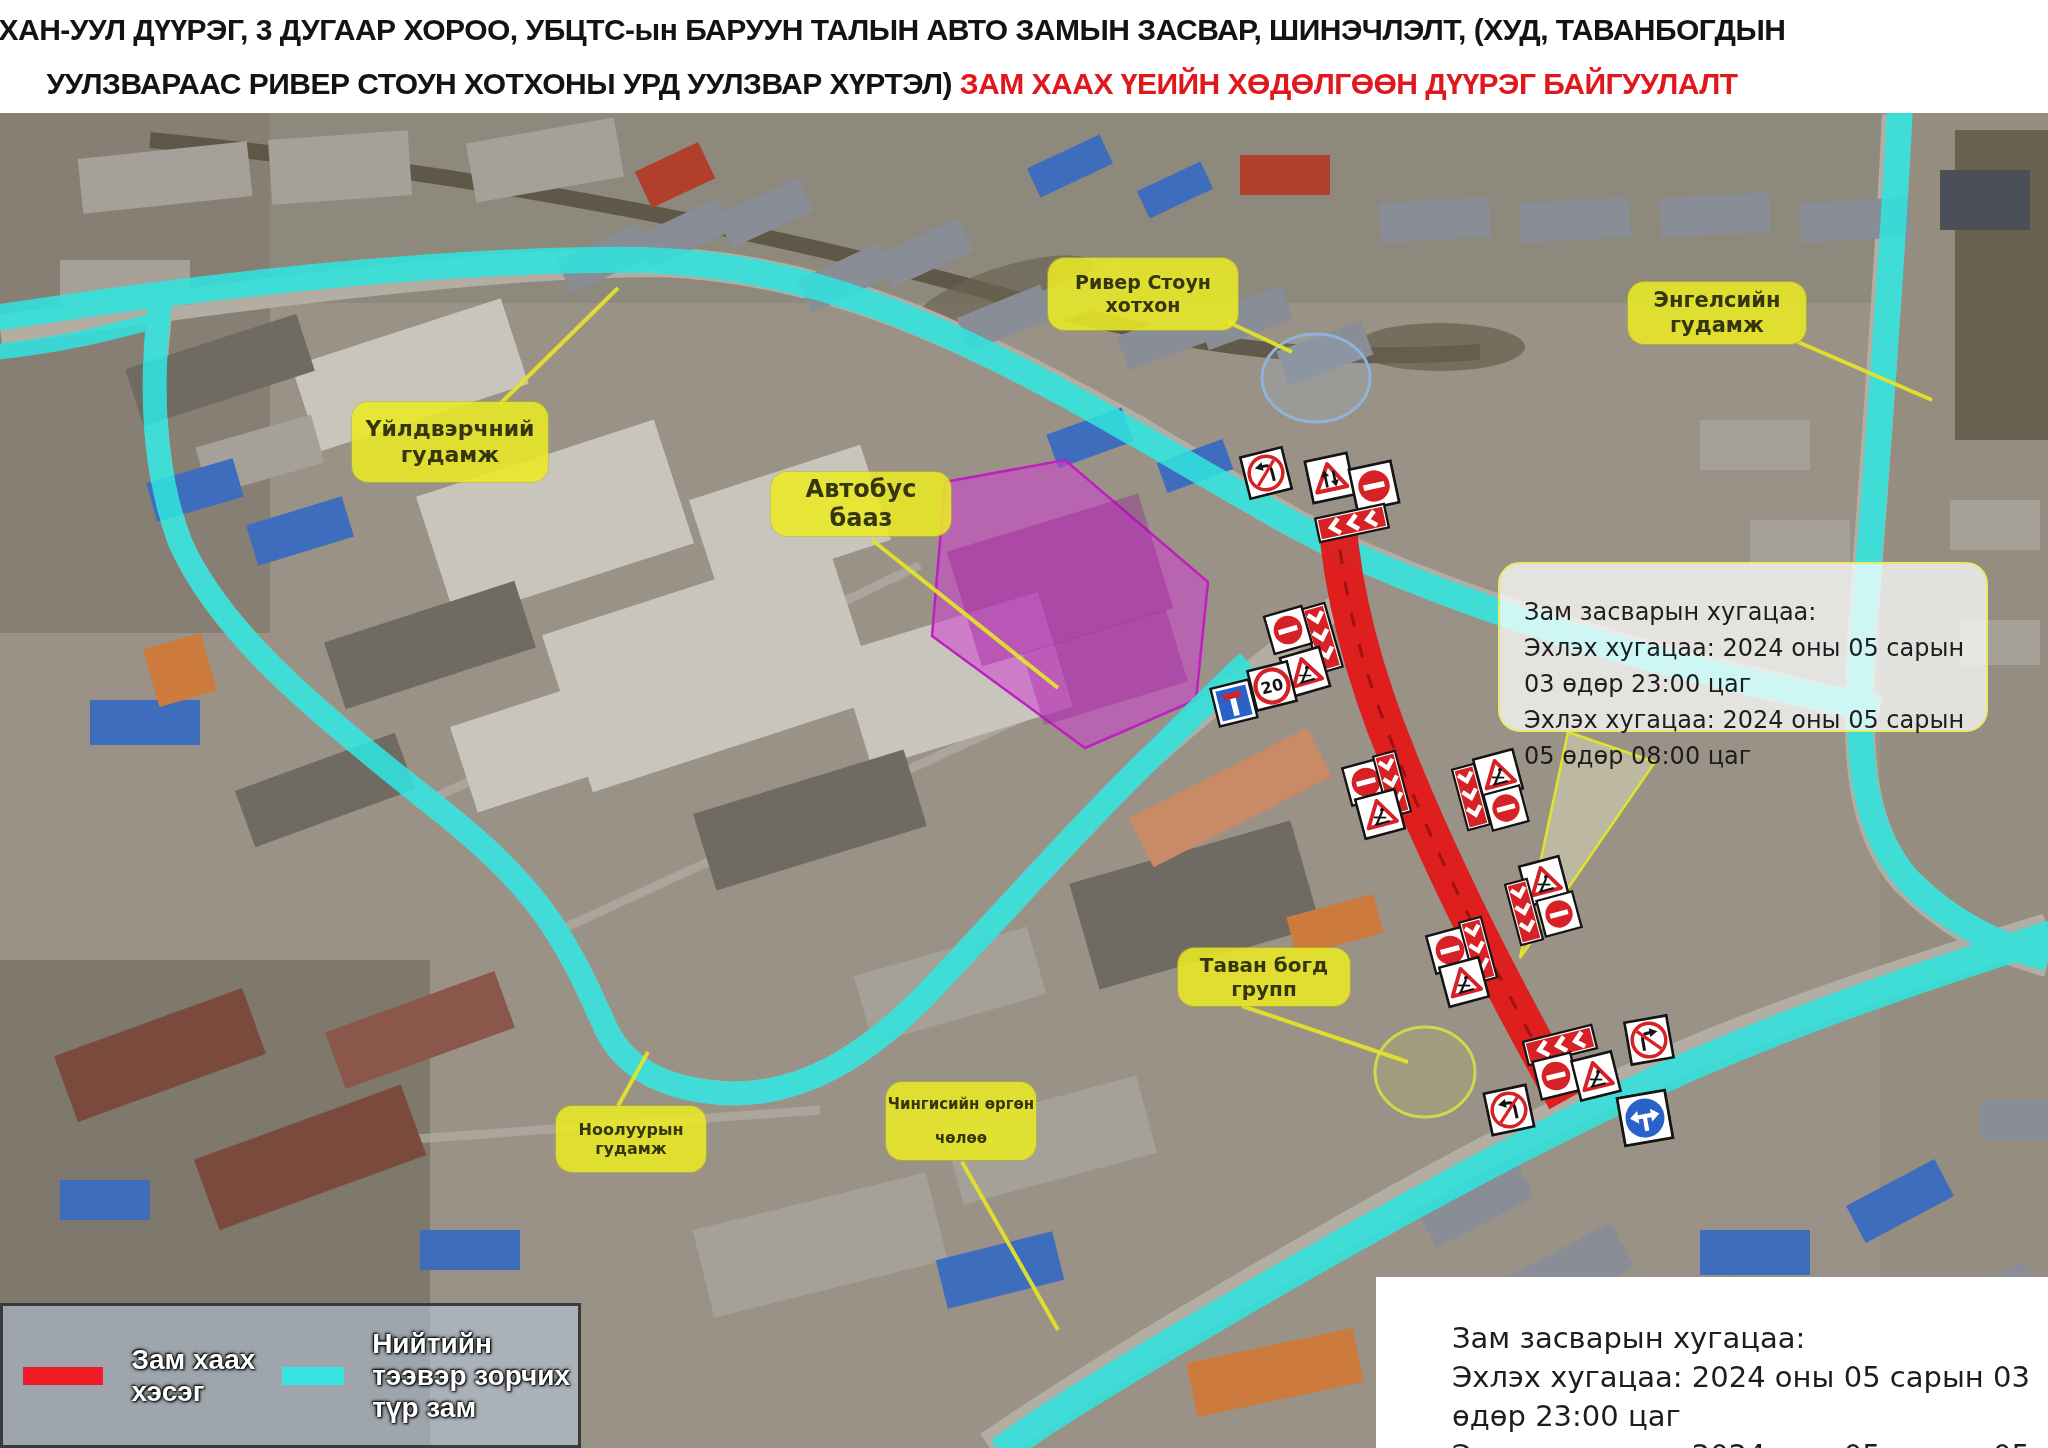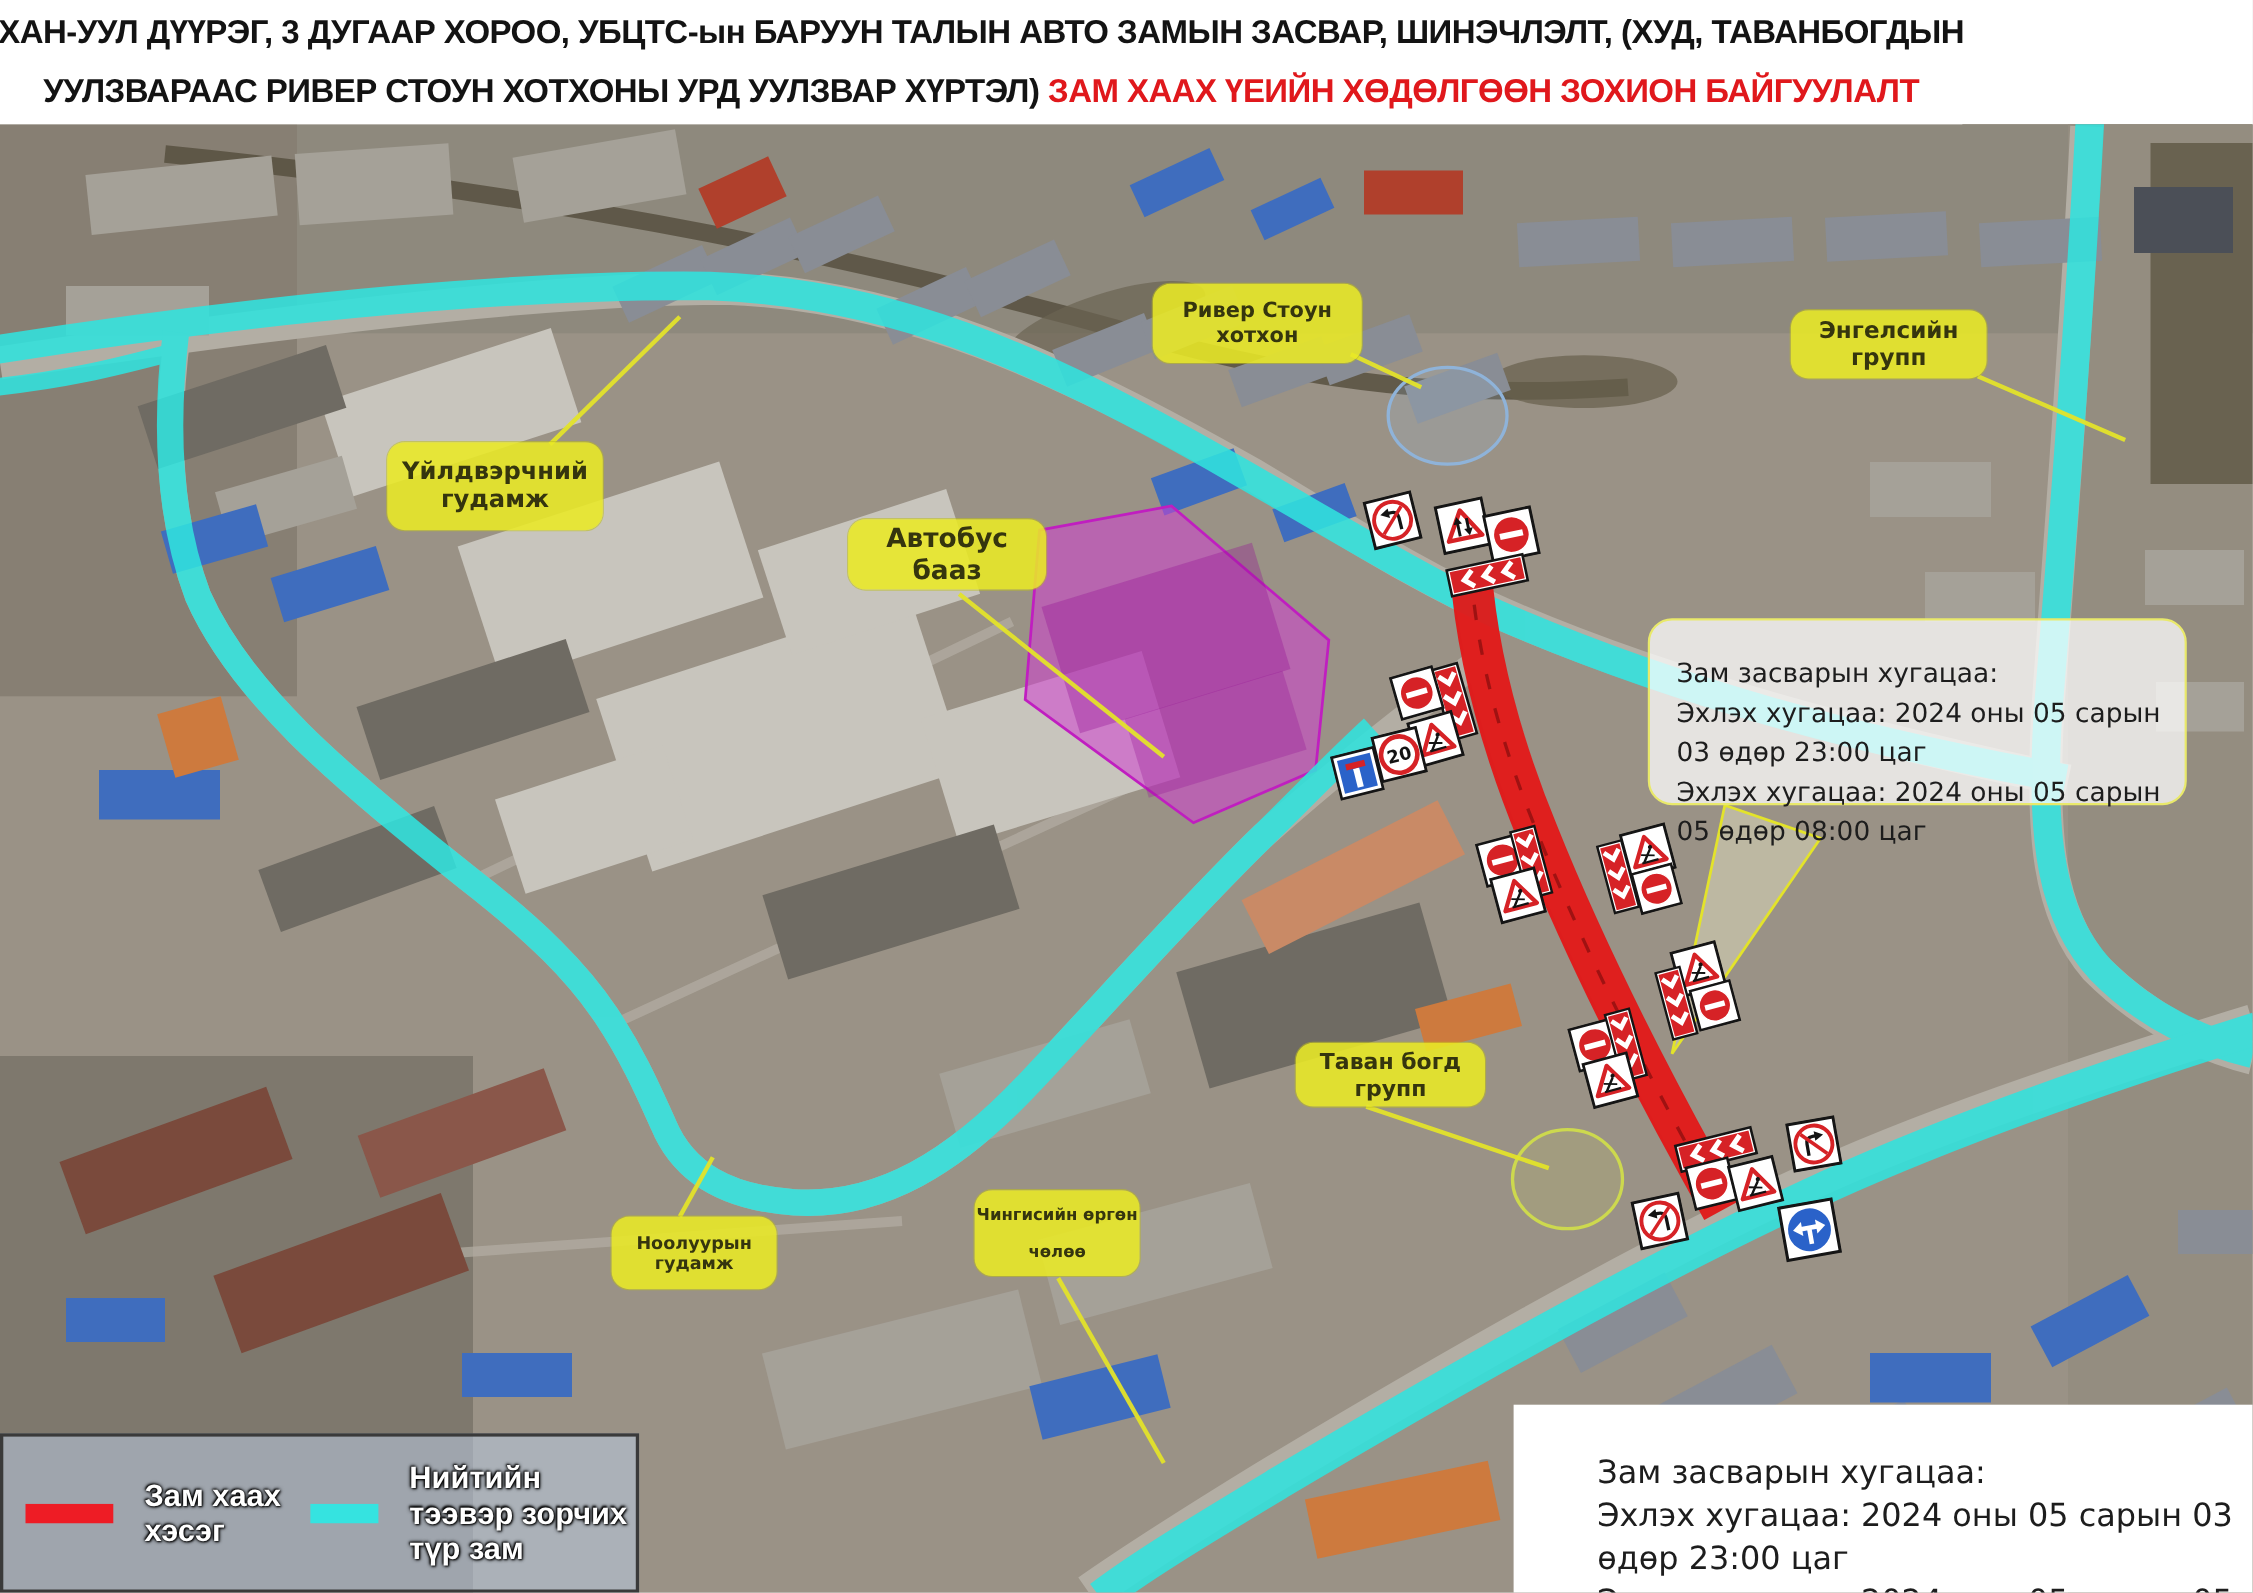--- a/index.html
+++ b/index.html
@@ -32,21 +32,21 @@
   .legend .txt{color:#ffffff;font-weight:bold;font-size:28px;font-family:"Liberation Sans",sans-serif;
           text-shadow:1px 1px 2px #000,-1px -1px 2px #000,0 0 4px #000;}
 </style>
 </head>
 <body>
 
 <div class="stage">
 
   <div class="hdr">
     <div class="t1">ХАН-УУЛ ДҮҮРЭГ, 3 ДУГААР ХОРОО, УБЦТС-ын БАРУУН ТАЛЫН АВТО ЗАМЫН  ЗАСВАР, ШИНЭЧЛЭЛТ, (ХУД, ТАВАНБОГДЫН</div>
-    <div class="t2"><span>УУЛЗВАРААС  РИВЕР СТОУН ХОТХОНЫ УРД УУЛЗВАР ХҮРТЭЛ) </span><span class="red">ЗАМ ХААХ ҮЕИЙН ХӨДӨЛГӨӨН ЗОХИОН БАЙГУУЛАЛТ</span></div>
+    <div class="t2"><span>УУЛЗВАРААС  РИВЕР СТОУН ХОТХОНЫ УРД УУЛЗВАР ХҮРТЭЛ) </span><span class="red">ЗАМ ХААХ ҮЕИЙН ХӨДӨЛГӨӨН ДҮҮРЭГ БАЙГУУЛАЛТ</span></div>
   </div>
 
   <div class="mapwrap">
     <svg class="mapsvg" width="2048" height="1335" viewBox="0 113 2048 1335">
       <defs>
         <symbol id="sym-noentry" viewBox="-26 -26 52 52">
           <rect x="-24" y="-24" width="48" height="48" fill="#ffffff" stroke="#151515" stroke-width="3"></rect>
           <circle r="18.5" fill="#d62226" stroke="#ffffff" stroke-width="1.5"></circle>
           <rect x="-12" y="-3.2" width="24" height="6.4" fill="#ffffff"></rect>
         </symbol>
@@ -336,21 +336,21 @@
           </g>
       </g>
     </svg>
   </div>
 
   <div class="ylabel" style="left:1048px;top:258px;width:190px;height:72px;font-size:19px;">
     <span>Ривер Стоун</span>
     <span>хотхон</span>
   </div>
   <div class="ylabel" style="left:1628px;top:282px;width:178px;height:62px;font-size:21px;">
-    <span>Энгелсийн групп</span>
+    <span>Энгелсийн гудамж</span>
   </div>
   <div class="ylabel" style="left:352px;top:402px;width:196px;height:80px;font-size:22px;">
     <span>Үйлдвэрчний</span>
     <span>гудамж</span>
   </div>
   <div class="ylabel" style="left:771px;top:472px;width:180px;height:64px;font-size:24px;">
     <span>Автобус бааз</span>
   </div>
   <div class="ylabel" style="left:1162px;top:948px;width:172px;height:58px;font-size:20px;margin-left:16px;">
     <span>Таван богд групп</span>

